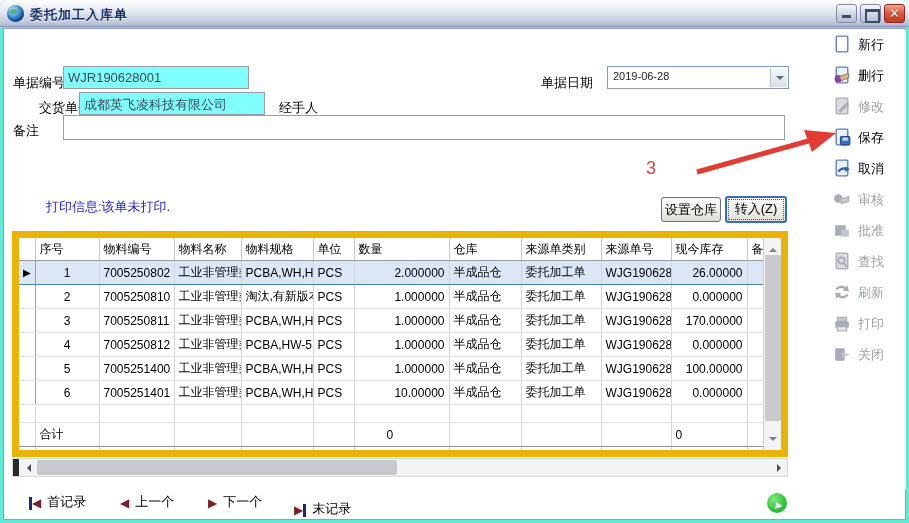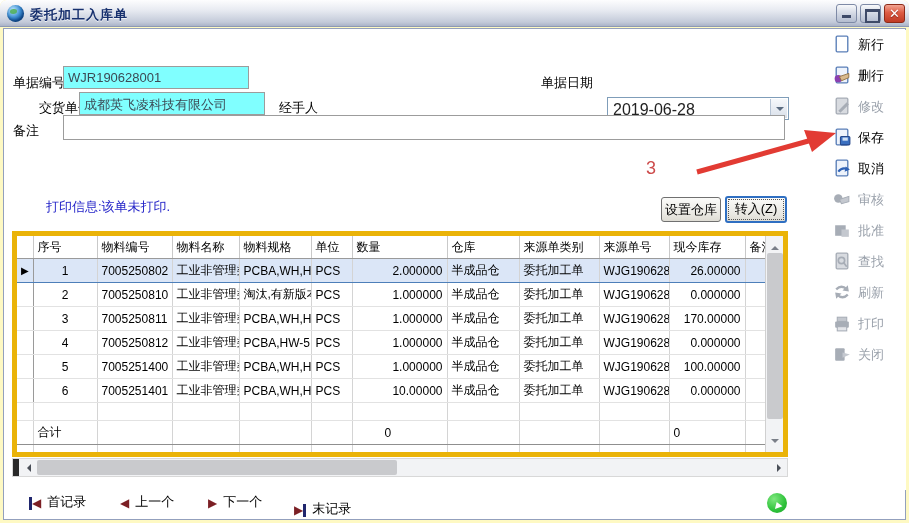--- a/index.html
+++ b/index.html
@@ -1,17 +1,17 @@
 <!DOCTYPE html>
 <html><head>
 <meta charset="utf-8">
 <style>
   * { margin:0; padding:0; box-sizing:border-box; }
   html,body { width:909px; height:523px; font-family:"Liberation Sans","DejaVu Sans",sans-serif; }
-  .window { position:relative; width:909px; height:523px; background:#fef9c3; overflow:hidden;
+  .window { position:relative; width:909px; height:523px; background:#5eead4; overflow:hidden;
             border-radius:6px 6px 0 0; }
   
   .titlebar { position:absolute; left:0; top:0; width:100%; height:27px;
     background:linear-gradient(180deg,#fdfdfe 0%,#e7eaf1 40%,#c3cad9 85%,#aab3c8 100%);
     border-bottom:1px solid #8d99b4; border-radius:6px 6px 0 0; }
   .app-icon { position:absolute; left:7px; top:5px; width:17px; height:17px; border-radius:50%;
     background:radial-gradient(circle at 35% 30%, #bfe9ff 0%, #3f8fd4 45%, #1c5fa8 70%, #144a86 100%);
     box-shadow:inset -1px -2px 3px rgba(0,40,90,.55); }
   .app-icon::after{ content:""; position:absolute; left:3px; top:4px; width:7px; height:5px;
     background:#4fae53; border-radius:50% 40% 55% 45%; opacity:.85; }
@@ -26,33 +26,33 @@
   .winbtn.close { background:linear-gradient(180deg,#f2a492,#dd5b43 45%,#c03a24); border-color:#8c2a18; color:#fff; }
   .x-glyph{ font-weight:bold; font-size:13px; color:#fff; text-shadow:0 1px 1px rgba(90,10,0,.6); }
   
   .content { position:absolute; left:3px; top:28px; width:903px; height:492px; background:#fff;
     border:1px solid #93a0bd; }
   
   .flabel { position:absolute; font-size:13px; color:#000; }
   .field { position:absolute; border:1px solid #9c9c9c; font-size:13px; color:#3c4a55;
     padding:3px 4px; background:#fff; overflow:hidden; white-space:nowrap; }
   .cyan { background:#80ffff; }
-  .combo { position:absolute; border:1px solid #7f9db9; background:#fff; font-size:16px;margin-top:31px; }
+  .combo { position:absolute; border:1px solid #7f9db9; background:#fff; font-size:11px; }
   .combo .val { position:absolute; left:5px; top:3px; color:#222; }
   .combo .dd { position:absolute; right:1px; top:1px; bottom:1px; width:17px;
     background:linear-gradient(180deg,#f6f8fb,#d9e0ea); border-left:1px solid #b5c3d4; }
   .combo .dd::after{ content:""; position:absolute; left:5px; top:8px; border:4px solid transparent;
     border-top-color:#5a6b80; }
   .print-info { position:absolute; font-size:13px; color:#2323c8; }
   .btn { position:absolute; background:linear-gradient(180deg,#fbfbf9,#e9e8e2 70%,#dedcd4);
     border:1px solid #707070; border-radius:3px; font-size:13px; color:#000; text-align:center;
     line-height:23px; white-space:nowrap; }
   .btn-focused { border:2px solid #2f6fc2; outline:1px dotted #555; outline-offset:-4px; line-height:21px;text-align:center; }
   
-  .grid { position:absolute; left:8px; top:230px; width:776px; height:226px; border:5px solid #eab308;
+  .grid { position:absolute; left:8px; top:230px; width:776px; height:226px; border:7px solid #eab308;
     background:#fff; overflow:hidden; }
   table.dg { border-collapse:collapse; table-layout:fixed; width:758px; font-size:12px; }
   .dg th { font-weight:normal; text-align:left; padding:3px 4px 2px; border-right:1px solid #c9c9c9;
     border-bottom:1px solid #9a9a9a; height:20px; white-space:nowrap; overflow:hidden; }
   .dg td { padding:0 4px; border-right:1px solid #d4d4d4; border-bottom:1px solid #e2e2e2;
     height:24px; white-space:nowrap; overflow:hidden; color:#000; }
   .dg td.ind { border-right:1px solid #9a9a9a; text-align:center; padding:0; font-size:10px; color:#000; }
   .dg tr.sel td { background:#dbe6f7; border-top:1px solid #4d7fb9; border-bottom:1px solid #4d7fb9; }
   .dg td.r { text-align:right; } .dg td.c { text-align:center; }
   .dg tr.spacer td { height:18px; border-bottom:1px solid #e2e2e2; }

